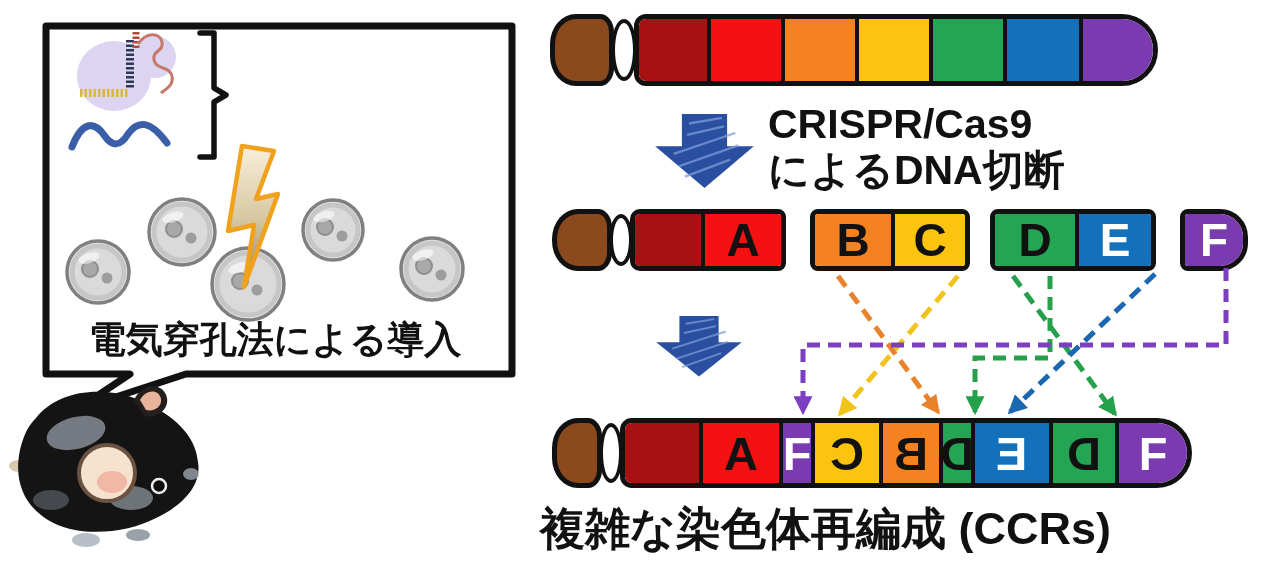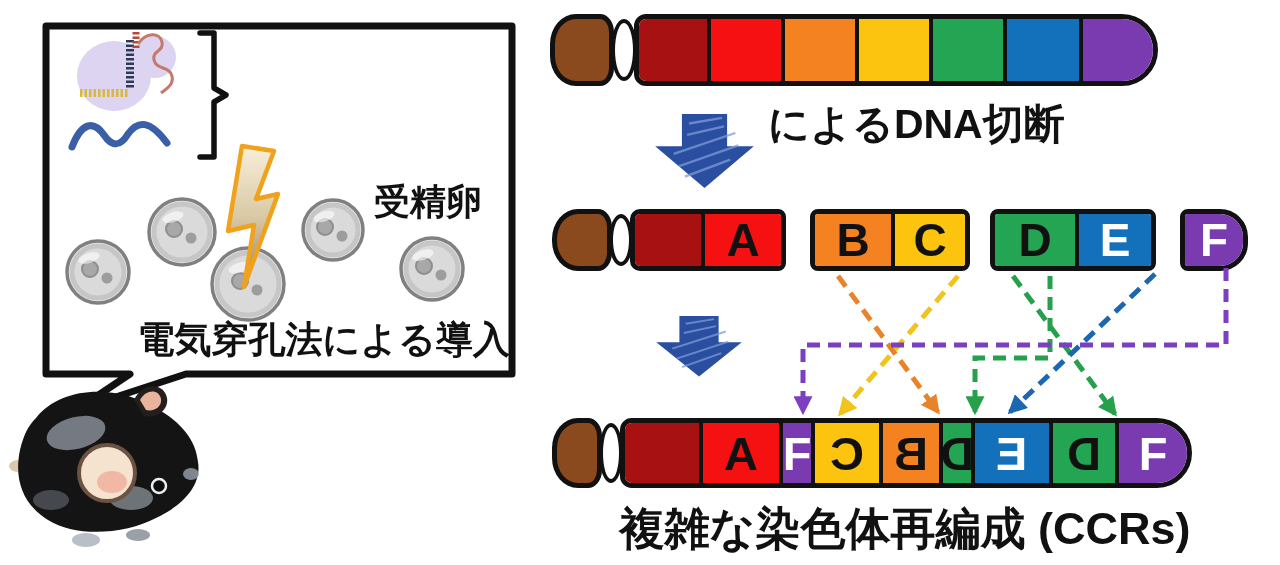--- a/index.html
+++ b/index.html
@@ -2,24 +2,24 @@
 <html><head>
 <meta charset="utf-8">
 <style>
   html,body{margin:0;padding:0;background:#fff}
   .stage{position:relative;width:1280px;height:565px;background:#fff;overflow:hidden;
          font-family:"Liberation Sans",sans-serif;color:#111}
   .abs{position:absolute}
   .t{position:absolute;font-weight:bold;white-space:nowrap;color:#111}
   .reagents{left:233px;top:74px;font-size:37px}
   .egglabel{left:374px;top:178px;font-size:36px}
-  .method{left:40px;top:315px;width:470px;text-align:right;font-size:37px}
+  .method{left:40px;top:315px;width:470px;text-align:center;font-size:37px}
   .mouselabel{left:196px;top:412px;font-size:36px;font-style:italic}
   .step{left:768px;top:101px;font-size:41px;font-weight:800;line-height:46px}
-  .caption{left:540px;top:499px;width:730px;text-align:center;font-size:45px;font-weight:800}
+  .caption{left:540px;top:499px;width:730px;font-size:45px;font-weight:800}
   .chrom{position:absolute;display:flex;align-items:center}
   #chrom-intact{left:550px;top:14px}
   #chrom-fragments{left:552px;top:209px}
   #chrom-rearranged{left:552px;top:418px}
   .blob{border:5px solid #111;box-sizing:border-box;flex:none;
         border-radius:26px 14px 14px 26px / 30px 18px 18px 30px}
   .oval{border:4px solid #111;border-radius:50%;background:#fff;box-sizing:border-box;
         flex:none;margin:0 -3px;position:relative;z-index:2}
   .arm{display:flex;border:5px solid #111;box-sizing:border-box;overflow:hidden;flex:none;align-items:stretch}
   .seg{flex:none;display:flex;align-items:center;justify-content:center;font-weight:bold;box-sizing:border-box}
@@ -100,21 +100,20 @@
     <defs>
       <linearGradient id="boltg" x1="0" y1="0" x2="0" y2="1">
         <stop offset="0" stop-color="#f8efda"></stop>
           <stop offset="0.5" stop-color="#d9c9a4"></stop>
           <stop offset="1" stop-color="#8f8165"></stop>
       </linearGradient>
     </defs>
     <polygon points="32,3 64,8 46,56 68,51 34,144 44,82 18,88" fill="url(#boltg)" stroke="#f0a21d" stroke-width="4.5" stroke-linejoin="round"></polygon>
   </svg>
 
-  <div class="t egglabel">受精卵</div>
   <div class="t method">電気穿孔法による導入</div>
 
   <svg class="abs" width="205" height="182" viewBox="0 0 205 182" style="left:6px;top:378px">
     <ellipse cx="12" cy="88" rx="9" ry="6" fill="#d9c9ae"></ellipse>
     <path d="M30,40 C55,8 110,6 150,30 C175,44 190,62 192,84 C196,108 176,128 150,140 C120,156 70,160 42,142 C16,126 8,100 14,72 C18,56 22,48 30,40 Z" fill="#141414"></path>
     <ellipse cx="70" cy="55" rx="30" ry="16" fill="#8d949e" opacity="0.8" transform="rotate(-14 70 55)"></ellipse>
     <ellipse cx="125" cy="120" rx="22" ry="12" fill="#aab2bb" opacity="0.6"></ellipse>
     <ellipse cx="45" cy="122" rx="18" ry="10" fill="#6d737b" opacity="0.55"></ellipse>
     <path d="M128,22 C136,4 158,4 161,20 C163,32 150,41 138,38 Z" fill="#241f1c"></path>
     <path d="M134,22 C140,11 153,11 155,21 C156,29 148,34 140,32 Z" fill="#e8b49b"></path>
@@ -148,20 +147,21 @@
         <path d="M25,42 L85,20 M30,55 L88,33 M36,66 L80,48 M40,10 L72,4 M38,22 L74,13" stroke="#7e9bd8" stroke-width="2.5" opacity="0.75" fill="none"></path>
       </g>
     </defs>
   </svg>
 
   <svg class="bigarrow a1" viewBox="0 0 110 80" preserveAspectRatio="none">
       <use href="#barrow"></use>
     </svg>
 
   <div class="t step">
+    <div>CRISPR/Cas9</div>
     <div>によるDNA切断</div>
   </div>
 
   <div class="chrom" id="chrom-fragments">
       <div class="blob" style="width: 60px; height: 62px; background: rgb(138, 74, 30);"></div>
       <div class="oval" style="width: 24px; height: 52px;"></div>
       <div class="arm" style="height: 62px; border-radius: 10px 8px 8px 10px;">
         <div class="seg" style="width: 66px; background: rgb(168, 17, 17);"></div>
         <div class="seg" style="width: 80px; background: rgb(245, 17, 17);">
           <span style="color: rgb(17, 17, 17); font-size: 46px;">A</span>

